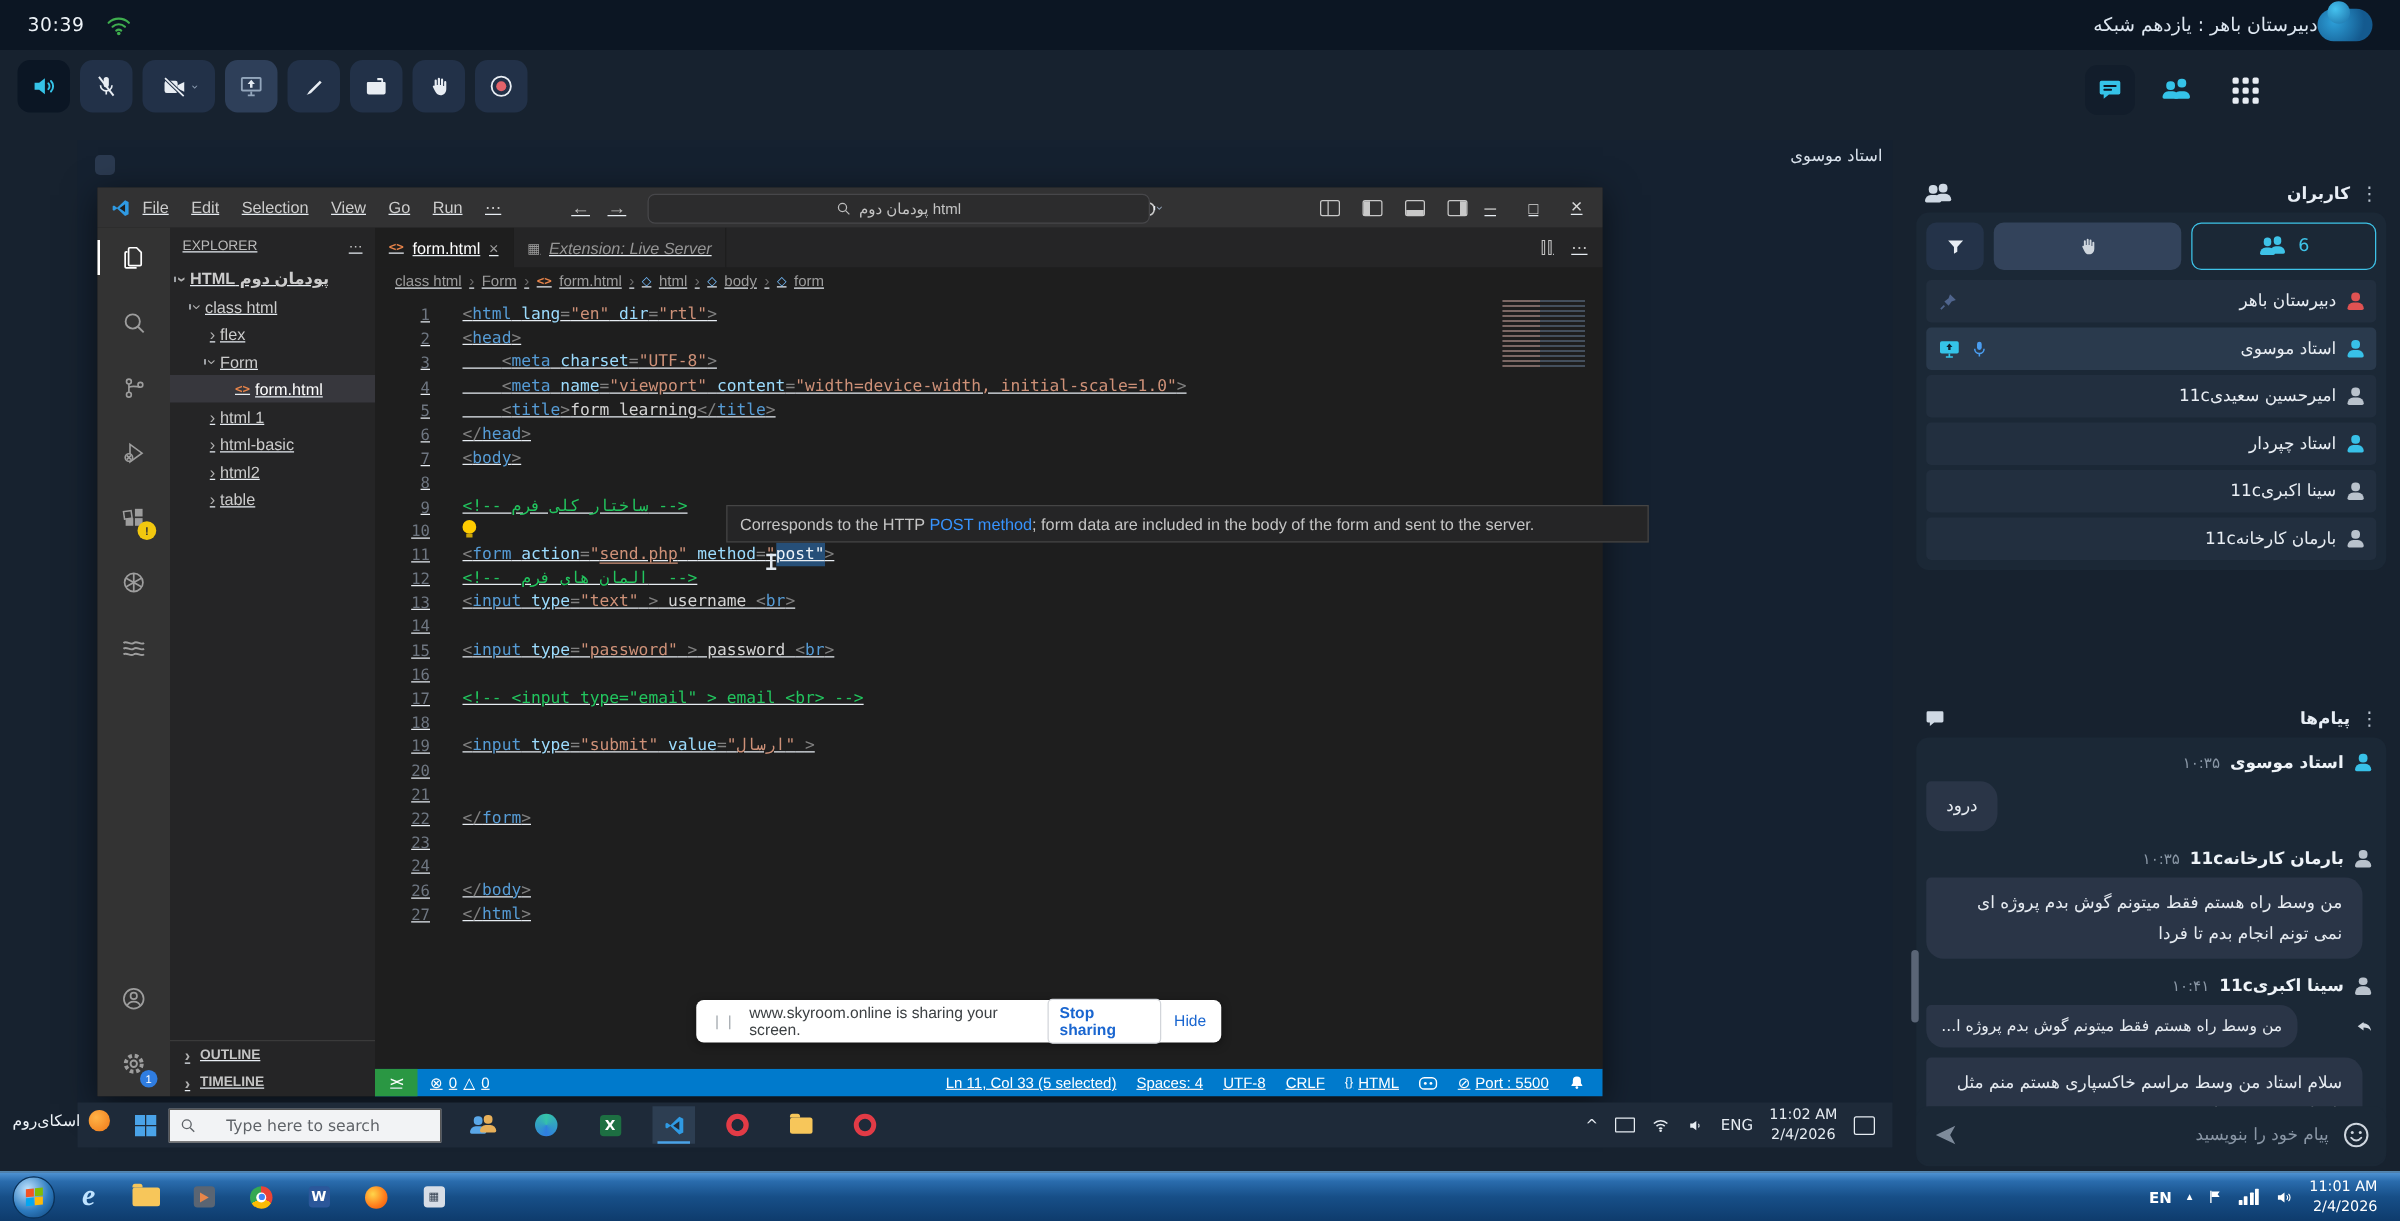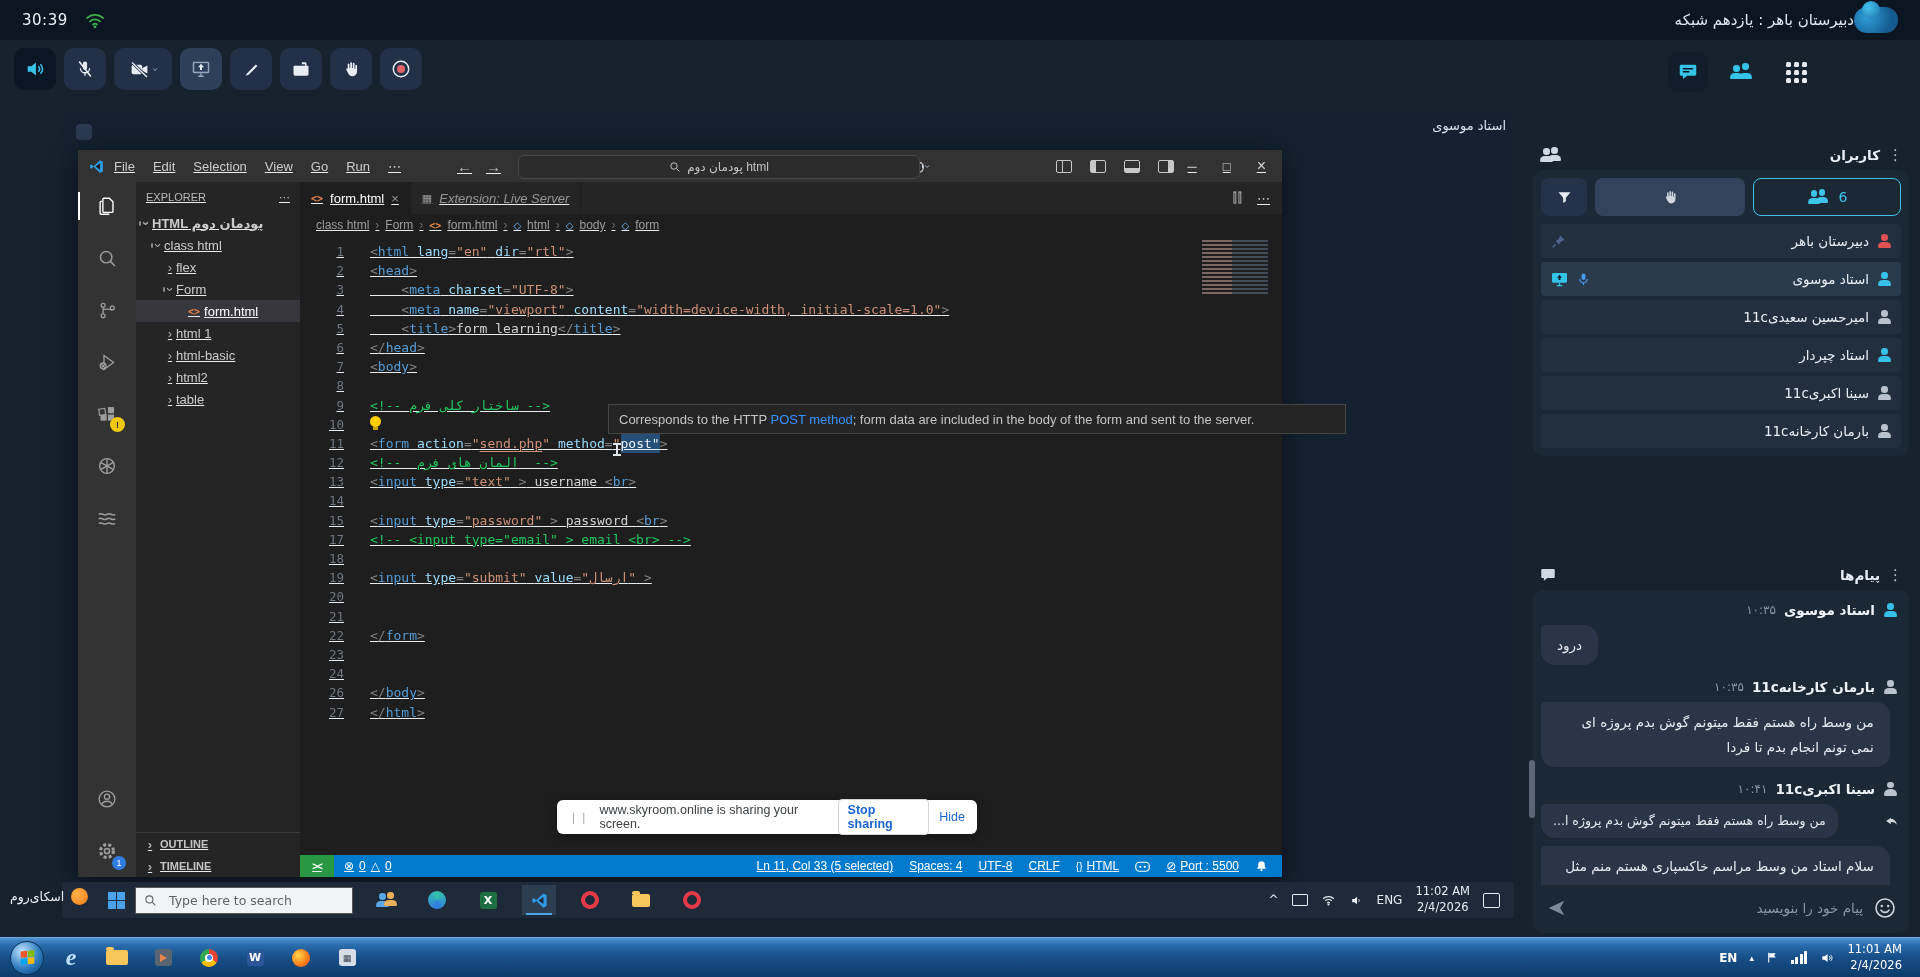--- a/index.html
+++ b/index.html
@@ -111,21 +111,21 @@
   .bulb-icon:after{content:"";position:absolute;left:3px;bottom:-3px;width:5px;height:3px;background:#caa40a;}
   .minimap{position:absolute;right:14px;top:4px;width:66px;height:56px;opacity:.85;
      background:repeating-linear-gradient(180deg,rgba(130,160,195,.45) 0 2px,transparent 2px 4px);}
   .minimap:before{content:"";position:absolute;left:0;top:0;width:30px;height:100%;
      background:repeating-linear-gradient(180deg,rgba(206,145,120,.5) 0 2px,transparent 2px 4px);}
   .ibeam{position:absolute;width:2px;height:13px;background:#dfe6ee;}
   .ibeam:before,.ibeam:after{content:"";position:absolute;left:-3px;width:8px;height:2px;background:#dfe6ee;}
   .ibeam:after{bottom:0;}
 
   
-  .tooltip{position:absolute;left:608px;top:404px;width:716px;height:28px;background:#252526;
+  .tooltip{position:absolute;left:581px;top:404px;width:716px;height:28px;background:#252526;
            border:1px solid #454545;color:#c5c5c5;font-size:13px;display:flex;align-items:center;
            padding:0 10px;z-index:30;font-family:"Liberation Sans","DejaVu Sans",sans-serif;white-space:nowrap;text-align:center;}
   .tooltip a{color:#3794ff;text-decoration:none;}
 
   
   .status{height:22px;background:#007acc;display:flex;align-items:center;color:#ffffff;
           font-size:12px;flex:none;}
   .remote{width:34px;height:100%;background:#2a9743;display:flex;align-items:center;justify-content:center;
           font-size:10px;font-weight:bold;letter-spacing:-1px;}
   .stleft{display:flex;gap:5px;align-items:center;margin-left:10px;}
@@ -141,21 +141,21 @@
   .stopbtn{border:1px solid #d2d5da;border-radius:4px;color:#1a66d0;padding:3px 9px;font-weight:bold;background:#fff;}
   .hidelink{color:#1a66d0;}
 
   
   .wtask{position:absolute;left:0;top:770px;width:1452px;height:36px;background:#1e2a39;
          display:flex;align-items:center;gap:0;}
   .wstart{margin-left:46px;margin-right:10px;}
   .flag{display:grid;grid-template-columns:8px 8px;grid-template-rows:8px 8px;gap:1px;}
   .flag i{background:#4aa3e8;}
   .wsearch{width:218px;height:27px;background:#f2f3f5;border:1px solid #555;display:flex;align-items:center;
-           gap:12px;padding:0 8px;color:#5f6368;font-size:12.5px;box-sizing:border-box;}
+           gap:24px;padding:0 8px;color:#5f6368;font-size:12.5px;box-sizing:border-box;}
   .wicons{display:flex;gap:17px;align-items:center;margin-left:16px;}
   .wico{width:34px;height:30px;display:flex;align-items:center;justify-content:center;position:relative;}
   .wico.act{background:#2d3e52;}
   .wico.act:after{content:"";position:absolute;left:4px;right:4px;bottom:0;height:2px;background:#4aa3e8;}
   .sq{width:17px;height:17px;border-radius:3px;display:flex;align-items:center;justify-content:center;
       color:#fff;font-size:11px;font-weight:bold;}
   .circ{width:18px;height:18px;border-radius:50%;}
   .folder16{width:18px;height:13px;background:#f7c65a;border-radius:2px;position:relative;}
   .folder16:before{content:"";position:absolute;left:0;top:-3px;width:8px;height:3px;background:#f7c65a;border-radius:2px 2px 0 0;}
   .wtray{margin-left:auto;display:flex;gap:13px;align-items:center;padding-right:14px;color:#e6ecf2;font-size:12px;}
@@ -535,20 +535,21 @@
                 <div class="cl"><span class="ln">6</span><span class="tk-g">&lt;/</span><span class="tk-t">head</span><span class="tk-g">&gt;</span></div>
                 <div class="cl"><span class="ln">7</span><span class="tk-g">&lt;</span><span class="tk-t">body</span><span class="tk-g">&gt;</span></div>
                 <div class="cl"><span class="ln">8</span></div>
                 <div class="cl"><span class="ln">9</span><span class="tk-c">&lt;!-- ساختار کلی فرم --&gt;</span></div>
                 <div class="cl"><span class="ln">10</span><span class="bulb-icon"></span></div>
                 <div class="cl"><span class="ln">11</span><span class="tk-g">&lt;</span><span class="tk-t">form</span><span class="tk-w"> </span><span class="tk-a">action</span><span class="tk-g">=</span><span class="tk-s">"</span><span class="tk-lk">send.php</span><span class="tk-s">"</span><span class="tk-w"> </span><span class="tk-a">method</span><span class="tk-g">=</span><span class="tk-s">"</span><span class="tk-sel">post"</span><span class="tk-g">&gt;</span></div>
                 <div class="cl"><span class="ln">12</span><span class="tk-c">&lt;!--  المان های فرم  --&gt;</span></div>
                 <div class="cl"><span class="ln">13</span><span class="tk-g">&lt;</span><span class="tk-t">input</span><span class="tk-w"> </span><span class="tk-a">type</span><span class="tk-g">=</span><span class="tk-s">"text"</span><span class="tk-w"> </span><span class="tk-g">&gt;</span><span class="tk-w"> username </span><span class="tk-g">&lt;</span><span class="tk-t">br</span><span class="tk-g">&gt;</span></div>
                 <div class="cl"><span class="ln">14</span></div>
                 <div class="cl"><span class="ln">15</span><span class="tk-g">&lt;</span><span class="tk-t">input</span><span class="tk-w"> </span><span class="tk-a">type</span><span class="tk-g">=</span><span class="tk-s">"password"</span><span class="tk-w"> </span><span class="tk-g">&gt;</span><span class="tk-w"> password </span><span class="tk-g">&lt;</span><span class="tk-t">br</span><span class="tk-g">&gt;</span></div>
+                <div class="cl"><span class="ln">16</span></div>
                 <div class="cl"><span class="ln">17</span><span class="tk-c">&lt;!-- &lt;input type="email" &gt; email &lt;br&gt; --&gt;</span></div>
                 <div class="cl"><span class="ln">18</span></div>
                 <div class="cl"><span class="ln">19</span><span class="tk-g">&lt;</span><span class="tk-t">input</span><span class="tk-w"> </span><span class="tk-a">type</span><span class="tk-g">=</span><span class="tk-s">"submit"</span><span class="tk-w"> </span><span class="tk-a">value</span><span class="tk-g">=</span><span class="tk-s">"ارسال"</span><span class="tk-w"> </span><span class="tk-g">&gt;</span></div>
                 <div class="cl"><span class="ln">20</span></div>
                 <div class="cl"><span class="ln">21</span></div>
                 <div class="cl"><span class="ln">22</span><span class="tk-g">&lt;/</span><span class="tk-t">form</span><span class="tk-g">&gt;</span></div>
                 <div class="cl"><span class="ln">23</span></div>
                 <div class="cl"><span class="ln">24</span></div>
                 <div class="cl"><span class="ln">26</span><span class="tk-g">&lt;/</span><span class="tk-t">body</span><span class="tk-g">&gt;</span></div>
                 <div class="cl"><span class="ln">27</span><span class="tk-g">&lt;/</span><span class="tk-t">html</span><span class="tk-g">&gt;</span></div>

